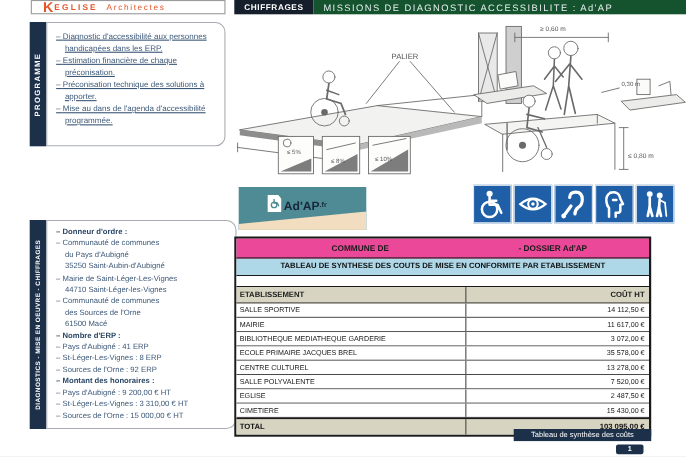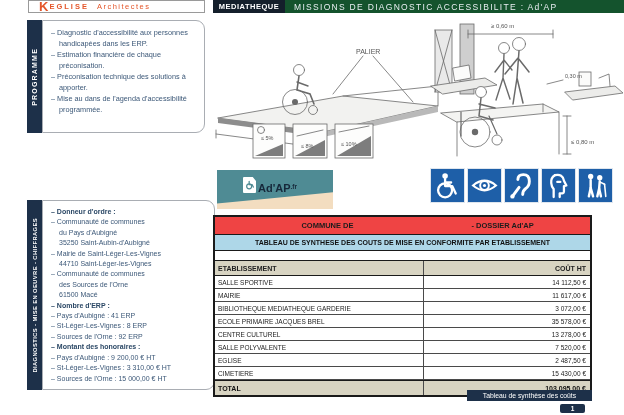--- a/index.html
+++ b/index.html
@@ -20,21 +20,21 @@
   
   .vbar{position:absolute;background:#1d3049;display:flex;align-items:center;justify-content:center;}
   .vbar-prog{left:27px;top:20px;width:15px;height:113px;}
   .vbar-diag{left:27px;top:200px;width:15px;height:190px;}
   .vlabel{writing-mode:vertical-rl;transform:rotate(180deg);color:#fff;font-weight:bold;white-space:nowrap;}
   .vlabel-prog{font-size:7px;letter-spacing:1.2px;}
   .vlabel-diag{font-size:5.8px;letter-spacing:.4px;}
   .info-box{position:absolute;background:#fff;border:1px solid #a9adb3;border-radius:0 9px 9px 0;box-sizing:border-box;}
   .prog-box{left:42px;top:20px;width:163px;height:113px;padding:6px 4px 0 8px;}
   .diag-box{left:42px;top:200px;width:173px;height:190px;padding:6px 4px 0 8px;}
-  .prog-list{margin:0;padding:0;list-style:none;font-size:7.3px;line-height:11px;color:#3c5878;}
+  .prog-list{margin:0;padding:0;list-style:none;font-size:7.3px;line-height:11px;color:#3c5878;text-decoration:underline;}
   .prog-list li{padding-left:8px;text-indent:-8px;margin-bottom:0;}
   .prog-list li::before{content:"– ";}
   .dline{font-size:7px;line-height:10.4px;color:#3c5878;white-space:nowrap;}
   .dline.bold{font-weight:bold;color:#2a4765;}
   .dline.ind{padding-left:8px;}
 
   
   .sketch{position:absolute;left:213px;top:16px;width:411px;height:150px;}
   .sketch text{font-family:"Liberation Sans",sans-serif;fill:#555;}
 
@@ -49,21 +49,21 @@
   .adap-tld{font-size:6.5px;vertical-align:3px;}
 
   
   .picto-strip{position:absolute;left:430px;top:168px;display:flex;gap:2px;}
   .picto{width:35px;height:35px;background:#1e5fa8;border:1px solid #dfe6ee;box-sizing:border-box;
          display:flex;align-items:center;justify-content:center;}
   .picto svg{width:29px;height:29px;}
 
   
   .synth{position:absolute;left:213px;top:215px;width:379px;border:2px solid #1a1a1a;background:#fff;box-sizing:border-box;}
-  .trow-top{height:17px;background:#ef4444;position:relative;border-bottom:1px solid #1a1a1a;}
+  .trow-top{height:17px;background:#ec4899;position:relative;border-bottom:1px solid #1a1a1a;}
   .commune-lbl{position:absolute;left:0;width:60%;text-align:center;top:4px;font-size:7.5px;font-weight:bold;color:#1c1c1c;}
   .dossier-lbl{position:absolute;left:55%;width:30%;text-align:right;top:4px;font-size:7.5px;font-weight:bold;color:#1c1c1c;}
   .trow-blue{height:15px;background:#aed7e8;border-bottom:1px solid #1a1a1a;display:flex;align-items:center;justify-content:center;
              font-size:7px;font-weight:bold;color:#111;}
   .trow-empty{height:9px;background:#fff;border-bottom:1px solid #1a1a1a;}
   .trow-head{height:14px;background:#d8d4c2;display:grid;grid-template-columns:55.5% 44.5%;border-bottom:1px solid #1a1a1a;
              font-size:7px;font-weight:bold;color:#111;}
   .trow{height:12px;display:grid;grid-template-columns:55.5% 44.5%;border-bottom:1px solid #4a4a4a;background:#fff;}
   .tcell{display:flex;align-items:center;font-size:6.5px;color:#222;overflow:hidden;white-space:nowrap;}
   .tname{padding-left:3px;}
@@ -81,21 +81,21 @@
 </head>
 <body>
 
 <div class="page">
 
   <div class="logo-box">
     <span class="logo-k">K</span>
     <span class="logo-rest">EGLISE</span>
     <span class="logo-suffix">Architectes</span>
   </div>
-  <div class="ref-box">MEDIATHEQUE</div>
+  <div class="ref-box">CHIFFRAGES</div>
   <div class="title-bar">MISSIONS DE DIAGNOSTIC ACCESSIBILITE : Ad'AP</div>
 
   <div class="vbar vbar-prog">
     <span class="vlabel vlabel-prog">PROGRAMME</span>
   </div>
   <div class="info-box prog-box">
     <ul class="prog-list">
         <li>Diagnostic d'accessibilité aux personnes handicapées dans les ERP.</li>
         <li>Estimation financière de chaque préconisation.</li>
         <li>Préconisation technique des solutions à apporter.</li>

